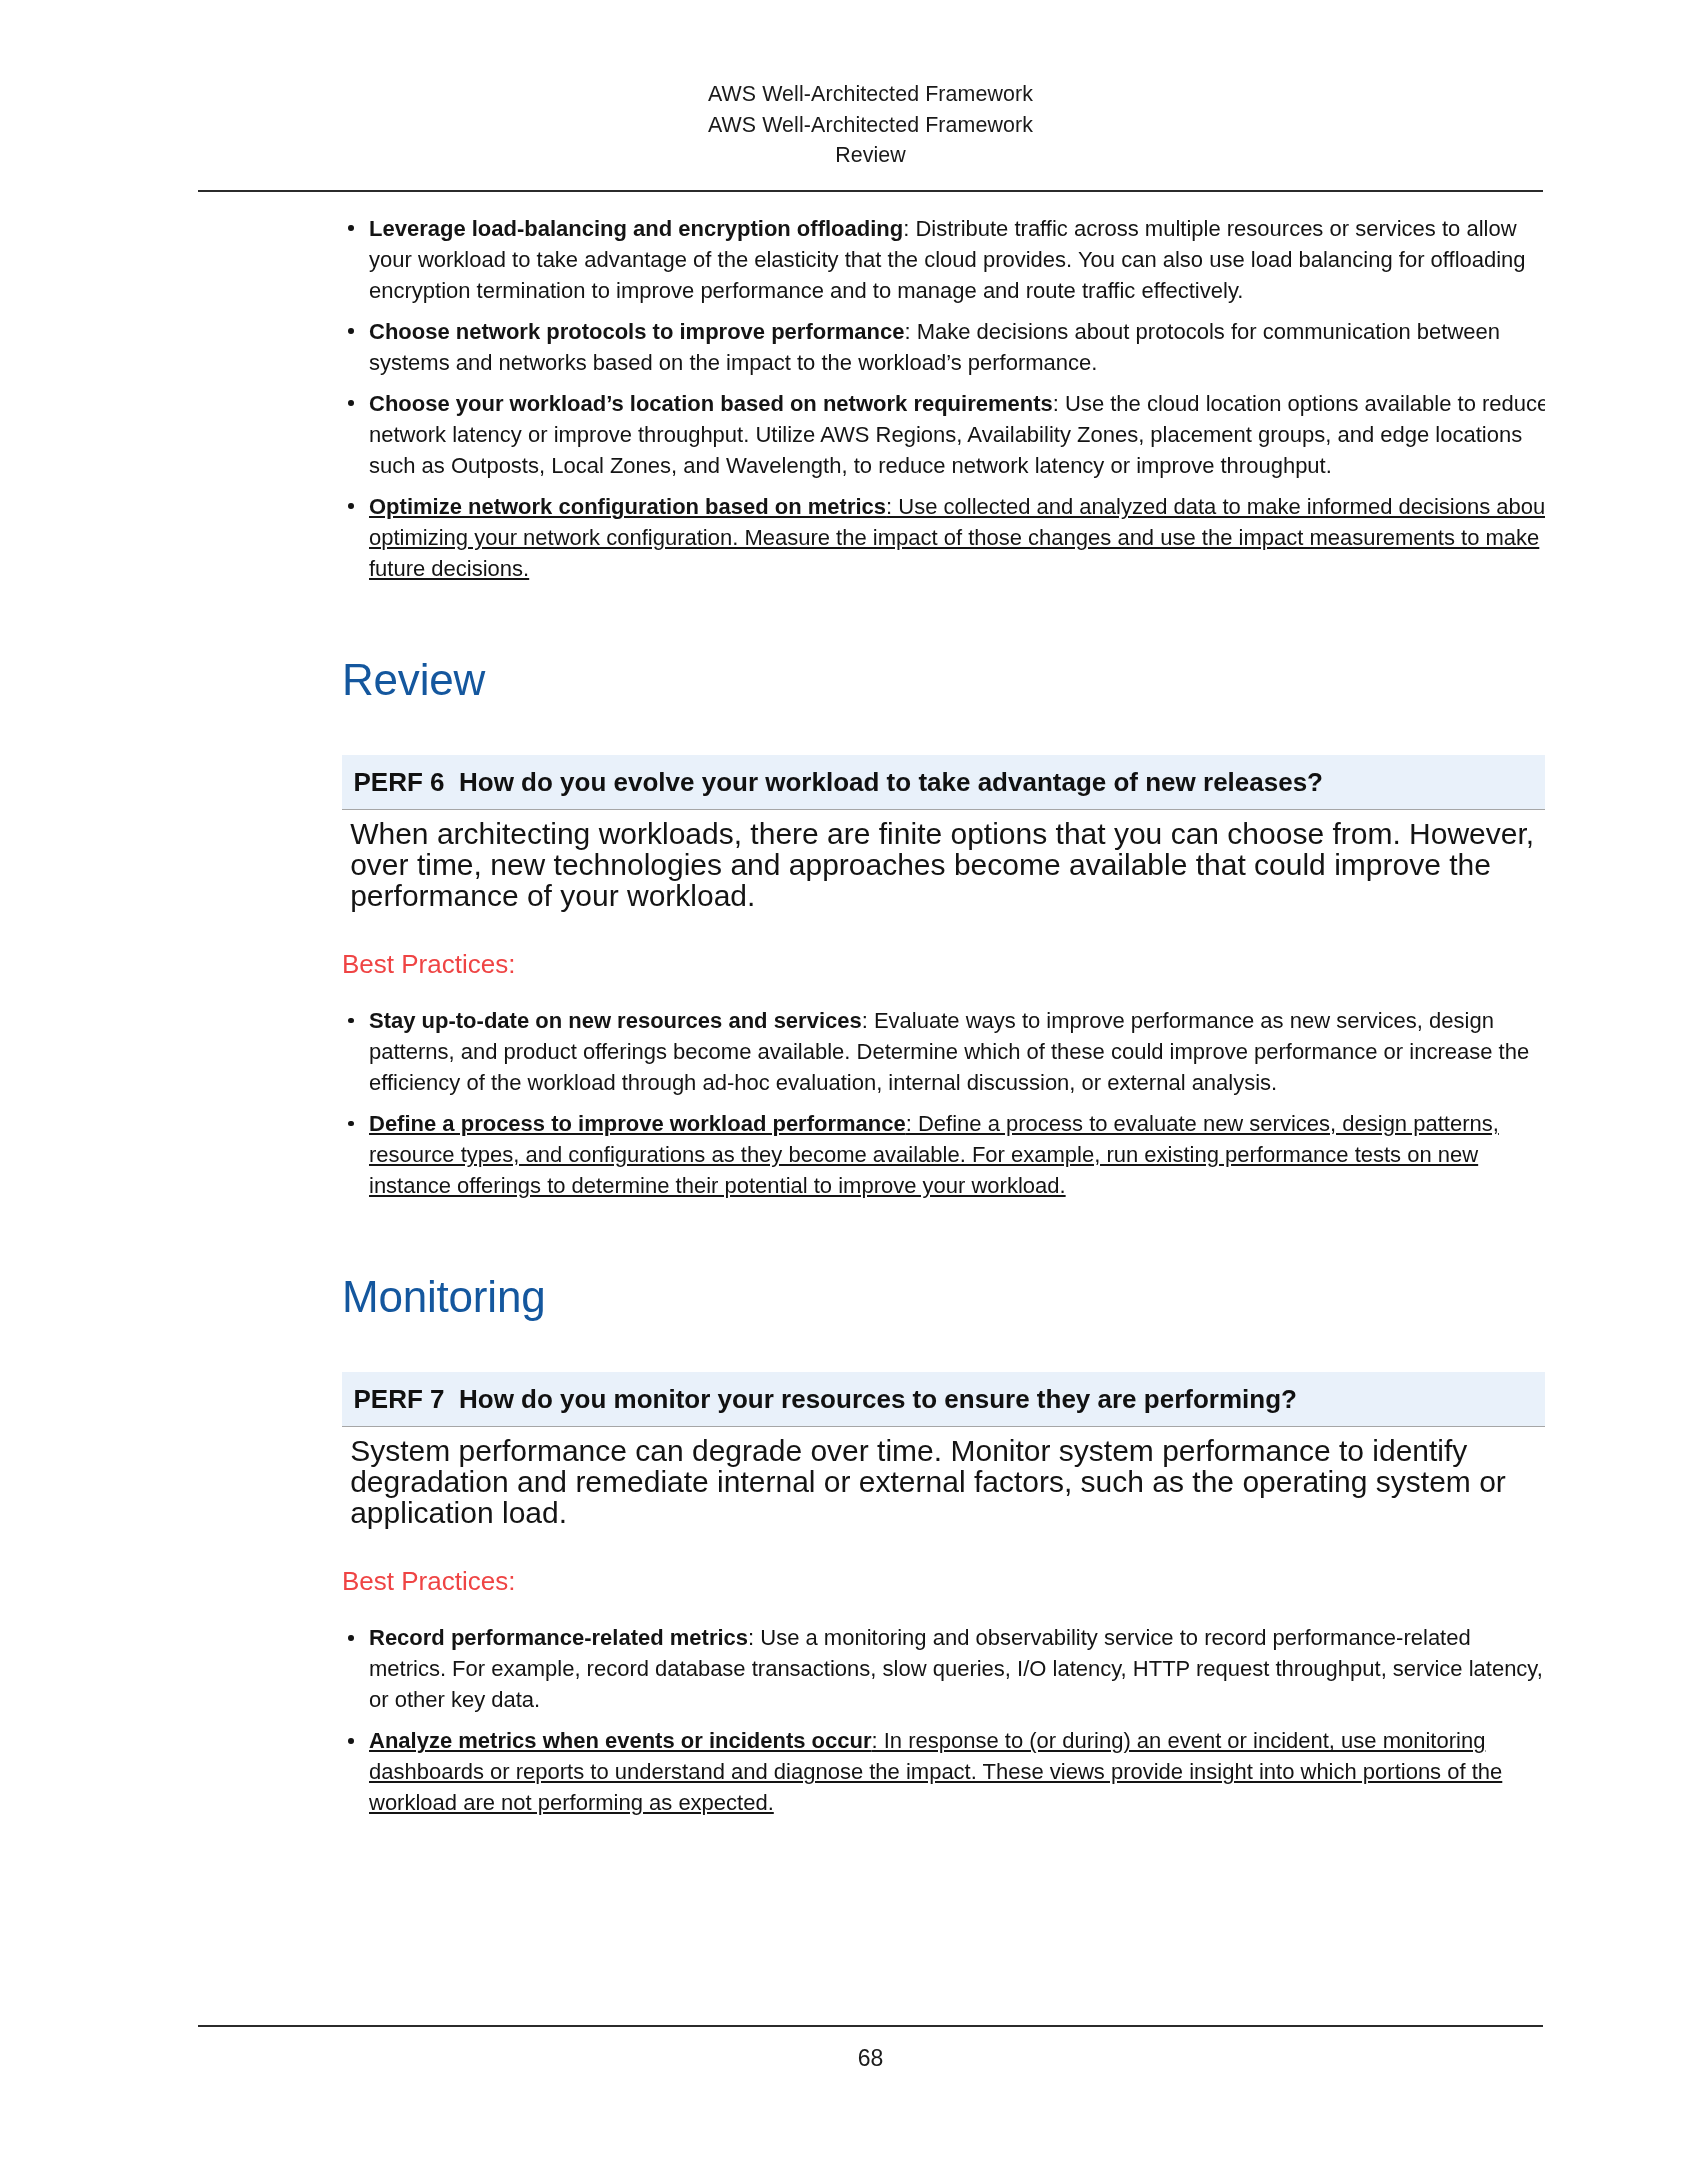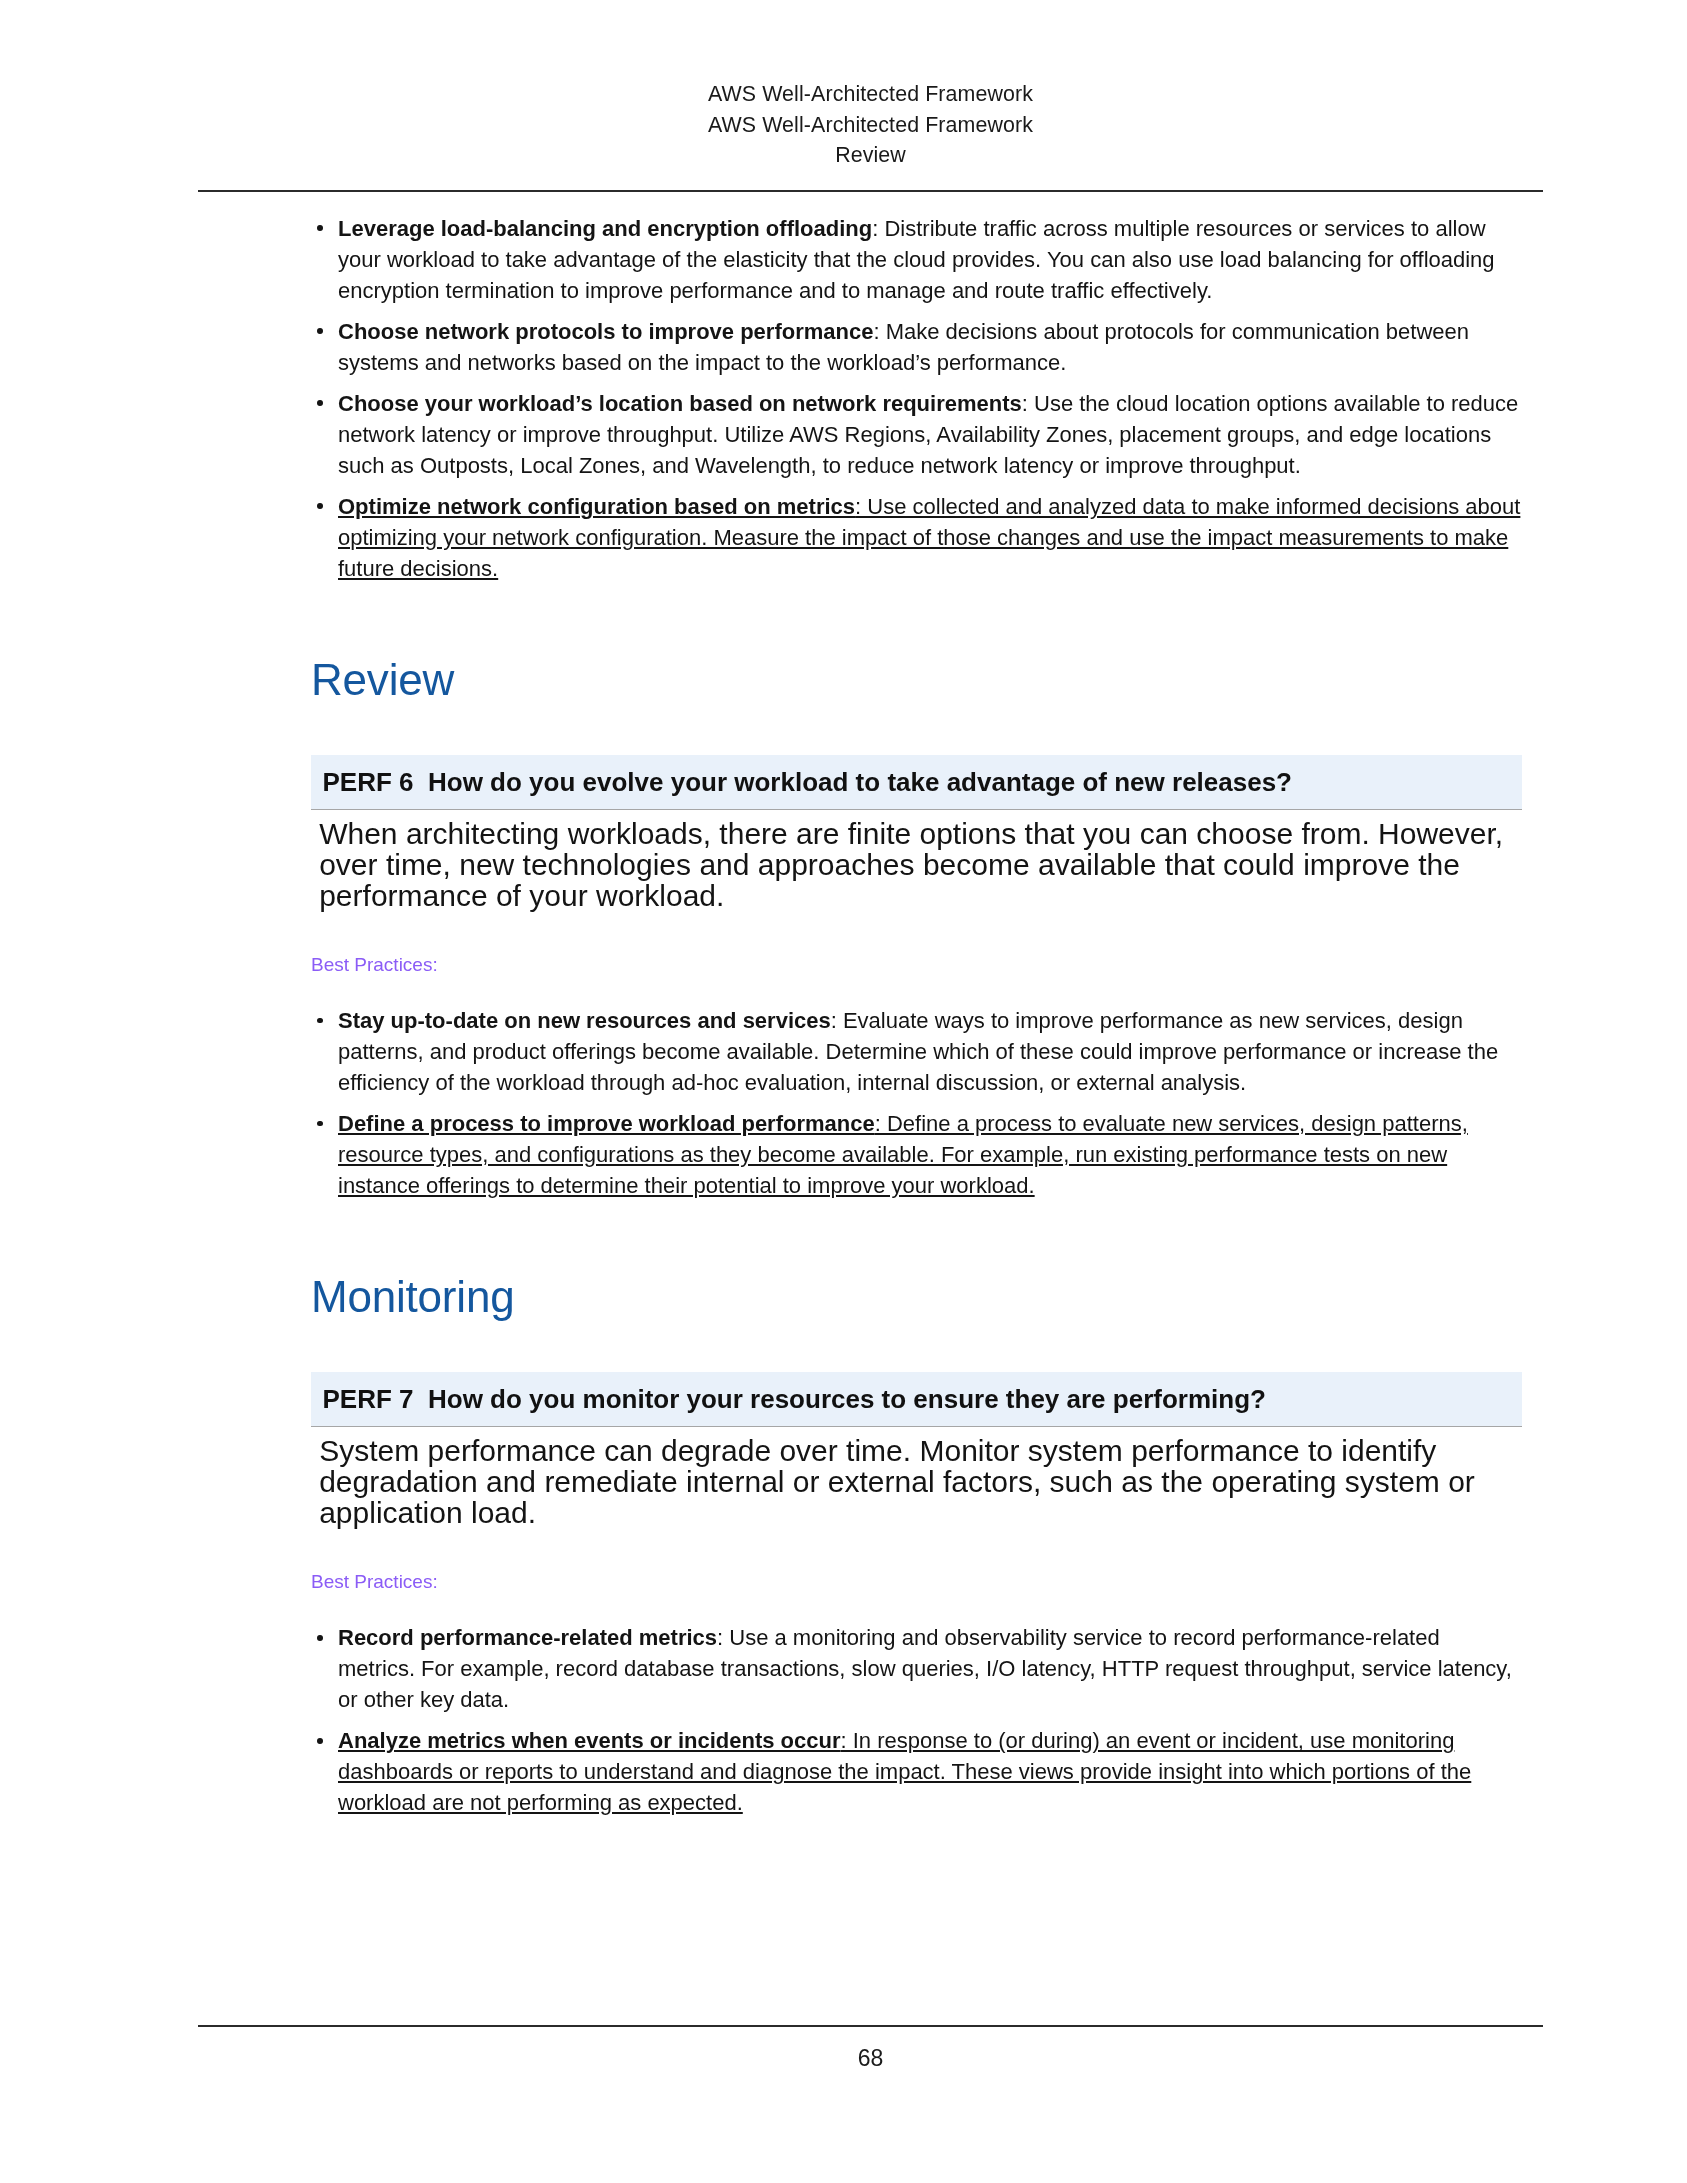--- a/index.html
+++ b/index.html
@@ -41,21 +41,21 @@
     left: 198px;
     top: 190px;
     width: 1345px;
     height: 1.6px;
     background: #2b2b2b;
   }
 
   
   .content {
     position: absolute;
-    left: 311px;
+    left: 342px;
     top: 213px;
     width: 1211px;
   }
 
   
   ul.bullets {
     list-style: none;
     margin: 0;
     padding: 0;
   }
@@ -120,23 +120,23 @@
     padding: 8.2px 0 0 8.2px;
     width: 1203px;
     font-size: 30px;
     line-height: 31px;
     color: #141414;
   }
 
   .best-practices-label {
     margin: 0;
     padding: 0;
-    font-size: 19px;
-    line-height: 31px;
-    color: #8b5cf6;
+    font-size: 26px;
+    line-height: 31px;
+    color: #ef4444;
   }
 
   
   .gap-xl { height: 71px; }
   .gap-lg { height: 51px; }
   .gap-md { height: 38px; }
   .gap-sm { height: 25px; }
 
   
   .footer-rule {

